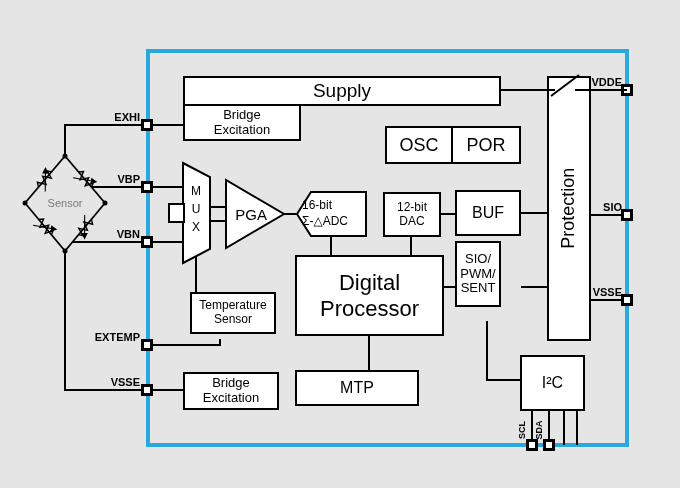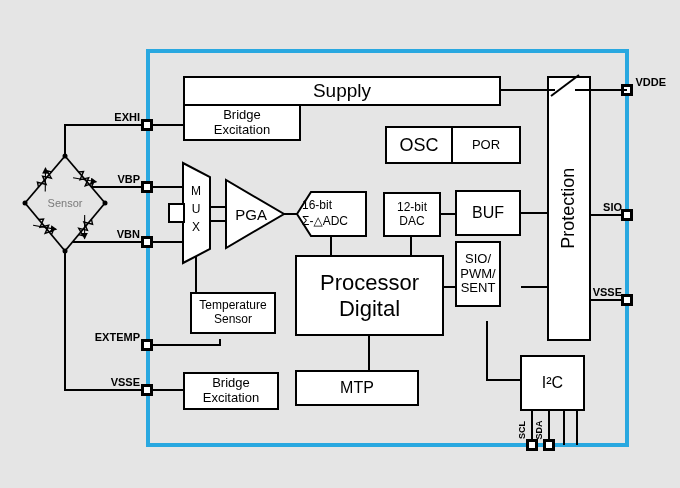--- a/index.html
+++ b/index.html
@@ -116,40 +116,40 @@
   </div>
 
   <div class="box" style="left:183px;top:104px;width:118px;height:37px;font-size:13px;">
     <span>Bridge</span>
     <span>Excitation</span>
   </div>
 
   <div class="box" style="left:385px;top:126px;width:68px;height:38px;font-size:18px;">
     <span>OSC</span>
   </div>
-  <div class="box" style="left:451px;top:126px;width:70px;height:38px;font-size:13px;">
+  <div class="box" style="left:451px;top:126px;width:70px;height:38px;font-size:18px;">
     <span>POR</span>
   </div>
 
   <div class="box" style="left:547px;top:76px;width:44px;height:265px;font-size:18px;">
     <span class="rot">Protection</span>
   </div>
 
   <div class="box" style="left:383px;top:192px;width:58px;height:45px;font-size:12px;">
     <span>12-bit</span>
     <span>DAC</span>
   </div>
 
   <div class="box" style="left:455px;top:190px;width:66px;height:46px;font-size:16px;align-items:center;">
     <span>BUF</span>
   </div>
 
   <div class="box" style="left:295px;top:255px;width:149px;height:81px;font-size:22px;">
+    <span>Digital</span>
     <span>Processor</span>
-    <span>Digital</span>
   </div>
 
   <div class="box" style="left:455px;top:241px;width:46px;height:66px;font-size:13px;">
     <span>SIO/</span>
     <span>PWM/</span>
     <span>SENT</span>
   </div>
 
   <div class="box" style="left:190px;top:292px;width:86px;height:42px;font-size:12px;">
     <span>Temperature</span>
@@ -182,21 +182,21 @@
     <div>Σ-△ADC</div>
   </div>
 
   <div class="lbl" style="left:38px;top:197px;width:54px;text-align:center;font-size:11px;color:#7a7a7a;">Sensor</div>
 
   <div class="pin-lbl r" style="left:94px;top:111px;width:46px;">EXHI</div>
   <div class="pin-lbl r" style="left:94px;top:173px;width:46px;">VBP</div>
   <div class="pin-lbl r" style="left:94px;top:228px;width:46px;">VBN</div>
   <div class="pin-lbl r" style="left:84px;top:331px;width:56px;">EXTEMP</div>
   <div class="pin-lbl r" style="left:94px;top:376px;width:46px;">VSSE</div>
-  <div class="pin-lbl r" style="left:586px;top:76px;width:36px;margin-left:44px;">VDDE</div>
+  <div class="pin-lbl r" style="left:586px;top:76px;width:36px;">VDDE</div>
   <div class="pin-lbl r" style="left:586px;top:201px;width:36px;">SIO</div>
   <div class="pin-lbl r" style="left:586px;top:286px;width:36px;">VSSE</div>
   <div class="vpin" style="left:510px;top:424px;width:26px;height:12px;">SCL</div>
   <div class="vpin" style="left:527px;top:424px;width:26px;height:12px;">SDA</div>
 
   <svg class="layer toplayer" width="680" height="488">
     <g stroke="#000" stroke-width="2" fill="none">
       <path d="M501,90 H555"></path>
       <line x1="551" y1="96" x2="579" y2="75"></line>
       <path d="M575,90 H627"></path>

